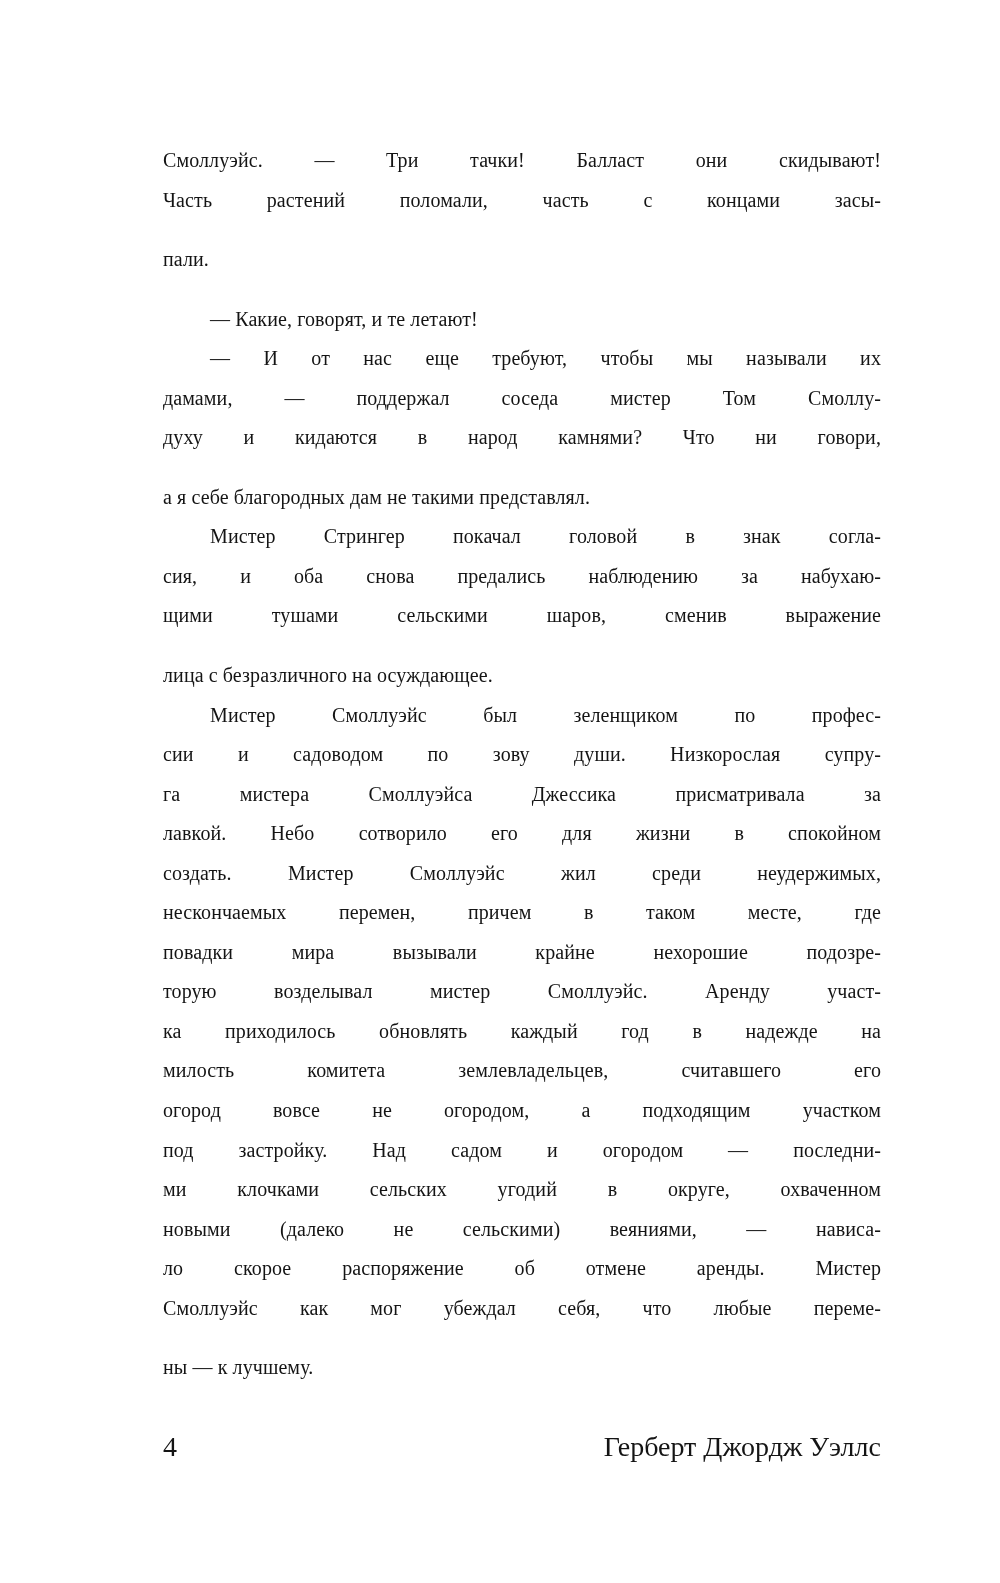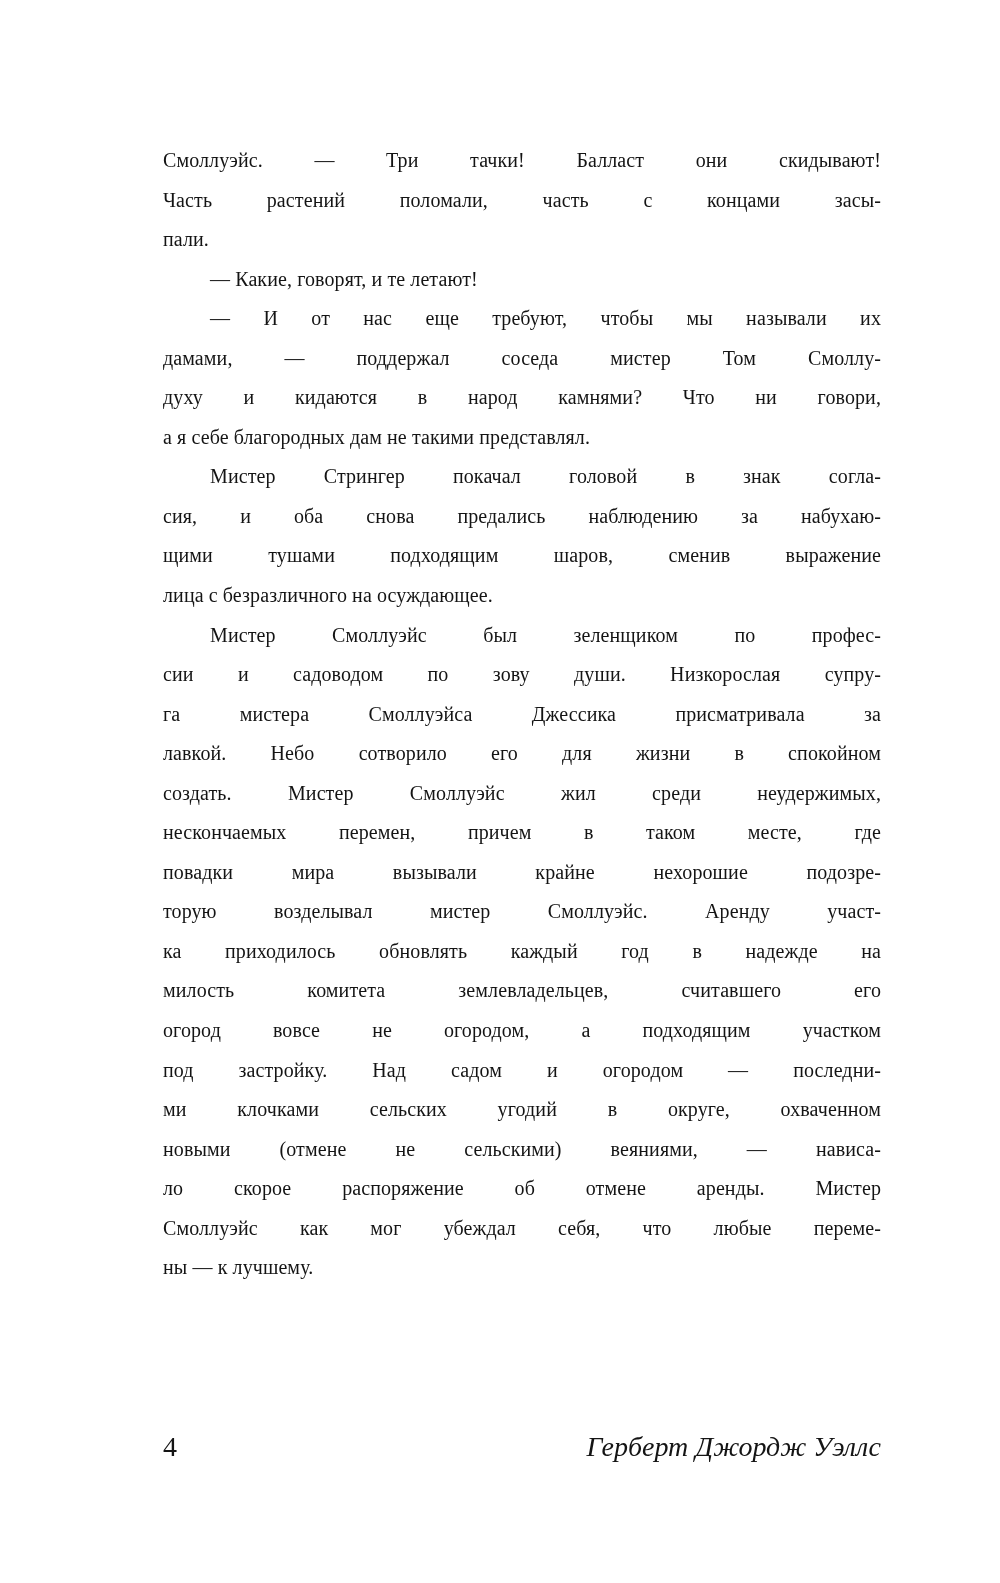--- a/index.html
+++ b/index.html
@@ -31,75 +31,75 @@
     line-height: 39.55px;
     height: 39.55px;
     text-align: justify;
     text-align-last: justify;
     letter-spacing: 0.1px;
     white-space: normal;
     overflow: visible;
   }
   .line.par-end {
     text-align-last: left;
+    margin-top: 20px;
   }
   .line.indent {
     padding-left: 47px;
   }
   .footer {
     position: absolute;
     left: 163px;
     top: 1430px;
     width: 718px;
     display: flex;
     justify-content: space-between;
     align-items: baseline;
     font-size: 28px;
     line-height: 1.2;
   }
   .page-number {
     font-style: normal;
   }
   .running-title {
-    font-style: italic;
   }
 </style>
 </head>
 <body>
 
 <div class="book-page">
 
   <div class="text-block">
 
   <div class="line">Смоллуэйс. — Три тачки! Балласт они скидывают!</div>
       <div class="line">Часть растений поломали, часть с концами засы-</div>
       <div class="line par-end">пали.</div>
       <div class="line par-end indent">— Какие, говорят, и те летают!</div>
       <div class="line indent">— И от нас еще требуют, чтобы мы называли их</div>
       <div class="line">дамами, — поддержал соседа мистер Том Смоллу-</div>
       <div class="line">духу и кидаются в народ камнями? Что ни говори,</div>
       <div class="line par-end">а я себе благородных дам не такими представлял.</div>
       <div class="line indent">Мистер Стрингер покачал головой в знак согла-</div>
       <div class="line">сия, и оба снова предались наблюдению за набухаю-</div>
-      <div class="line">щими тушами подходящим шаров, сменив выражение</div>
+      <div class="line">щими тушами сельскими шаров, сменив выражение</div>
       <div class="line par-end">лица с безразличного на осуждающее.</div>
       <div class="line indent">Мистер Смоллуэйс был зеленщиком по профес-</div>
       <div class="line">сии и садоводом по зову души. Низкорослая супру-</div>
       <div class="line">га мистера Смоллуэйса Джессика присматривала за</div>
       <div class="line">лавкой. Небо сотворило его для жизни в спокойном</div>
       <div class="line">создать. Мистер Смоллуэйс жил среди неудержимых,</div>
       <div class="line">нескончаемых перемен, причем в таком месте, где</div>
       <div class="line">повадки мира вызывали крайне нехорошие подозре-</div>
       <div class="line">торую возделывал мистер Смоллуэйс. Аренду участ-</div>
       <div class="line">ка приходилось обновлять каждый год в надежде на</div>
       <div class="line">милость комитета землевладельцев, считавшего его</div>
       <div class="line">огород вовсе не огородом, а подходящим участком</div>
       <div class="line">под застройку. Над садом и огородом — последни-</div>
       <div class="line">ми клочками сельских угодий в округе, охваченном</div>
-      <div class="line">новыми (отмене не сельскими) веяниями, — нависа-</div>
+      <div class="line">новыми (далеко не сельскими) веяниями, — нависа-</div>
       <div class="line">ло скорое распоряжение об отмене аренды. Мистер</div>
       <div class="line">Смоллуэйс как мог убеждал себя, что любые переме-</div>
       <div class="line par-end">ны — к лучшему.</div>
     </div>
 
   <div class="footer">
     <span class="page-number">4</span>
     <span class="running-title">Герберт Джордж Уэллс</span>
   </div>
 

